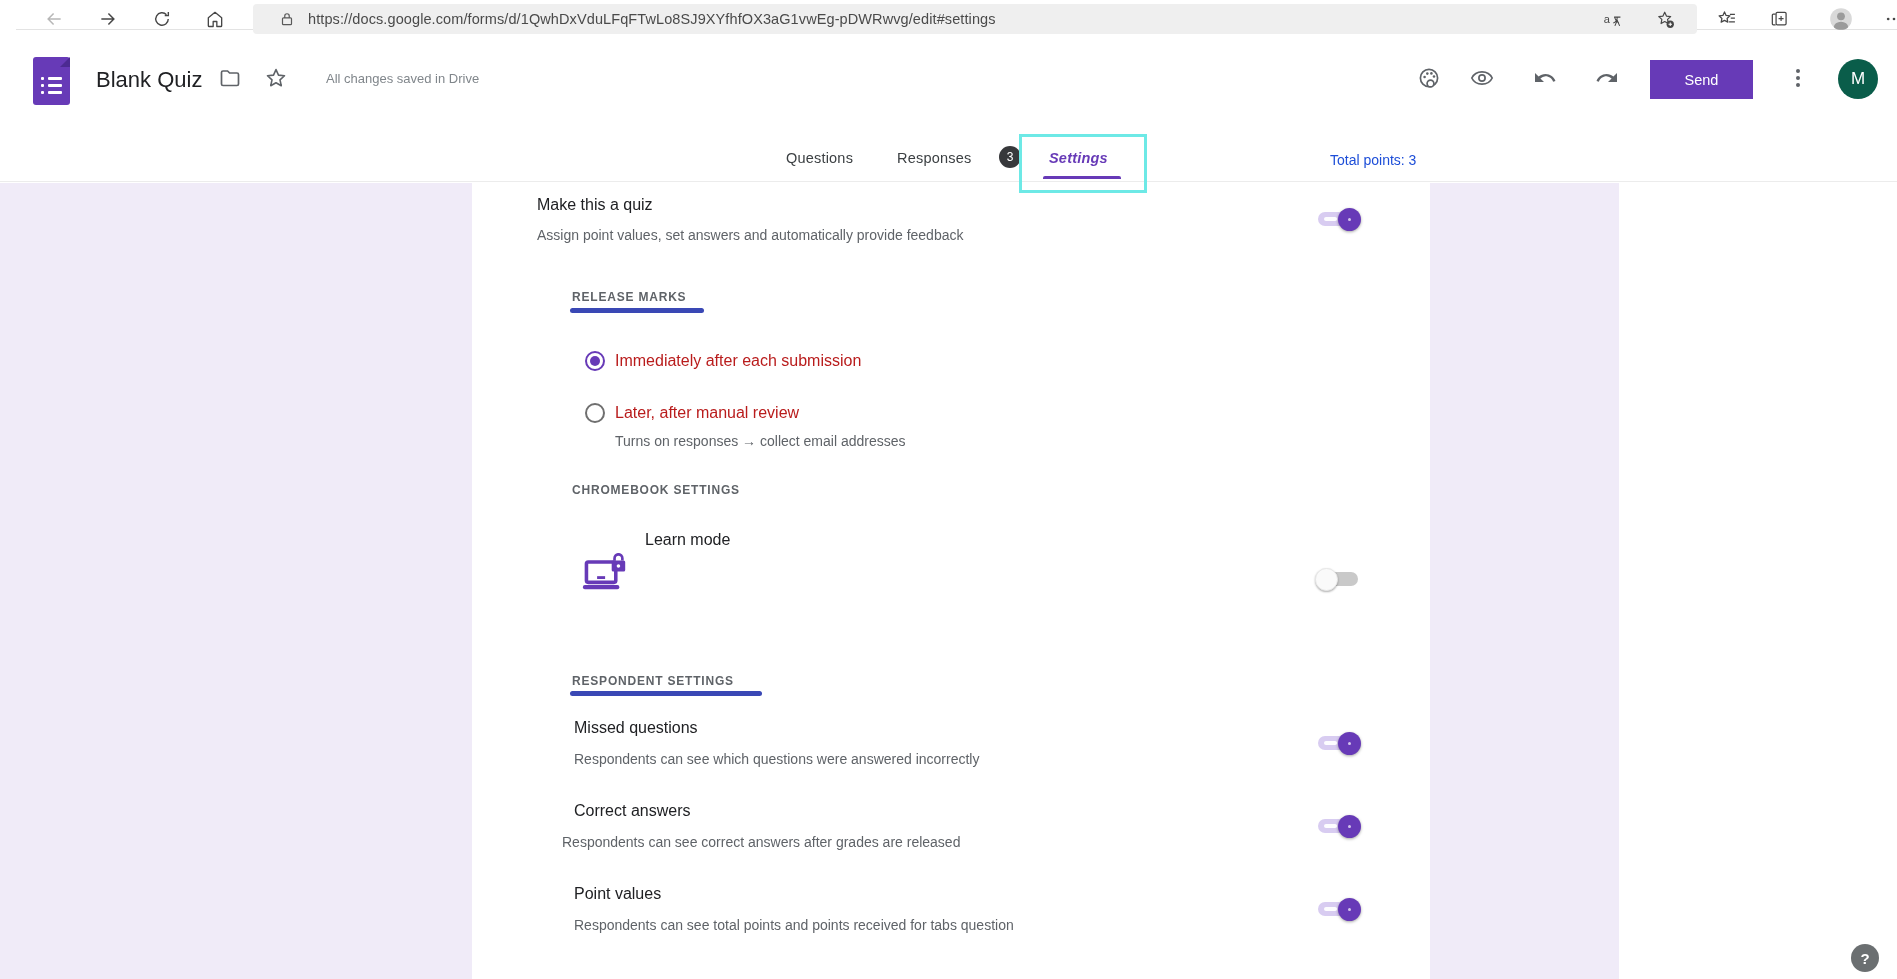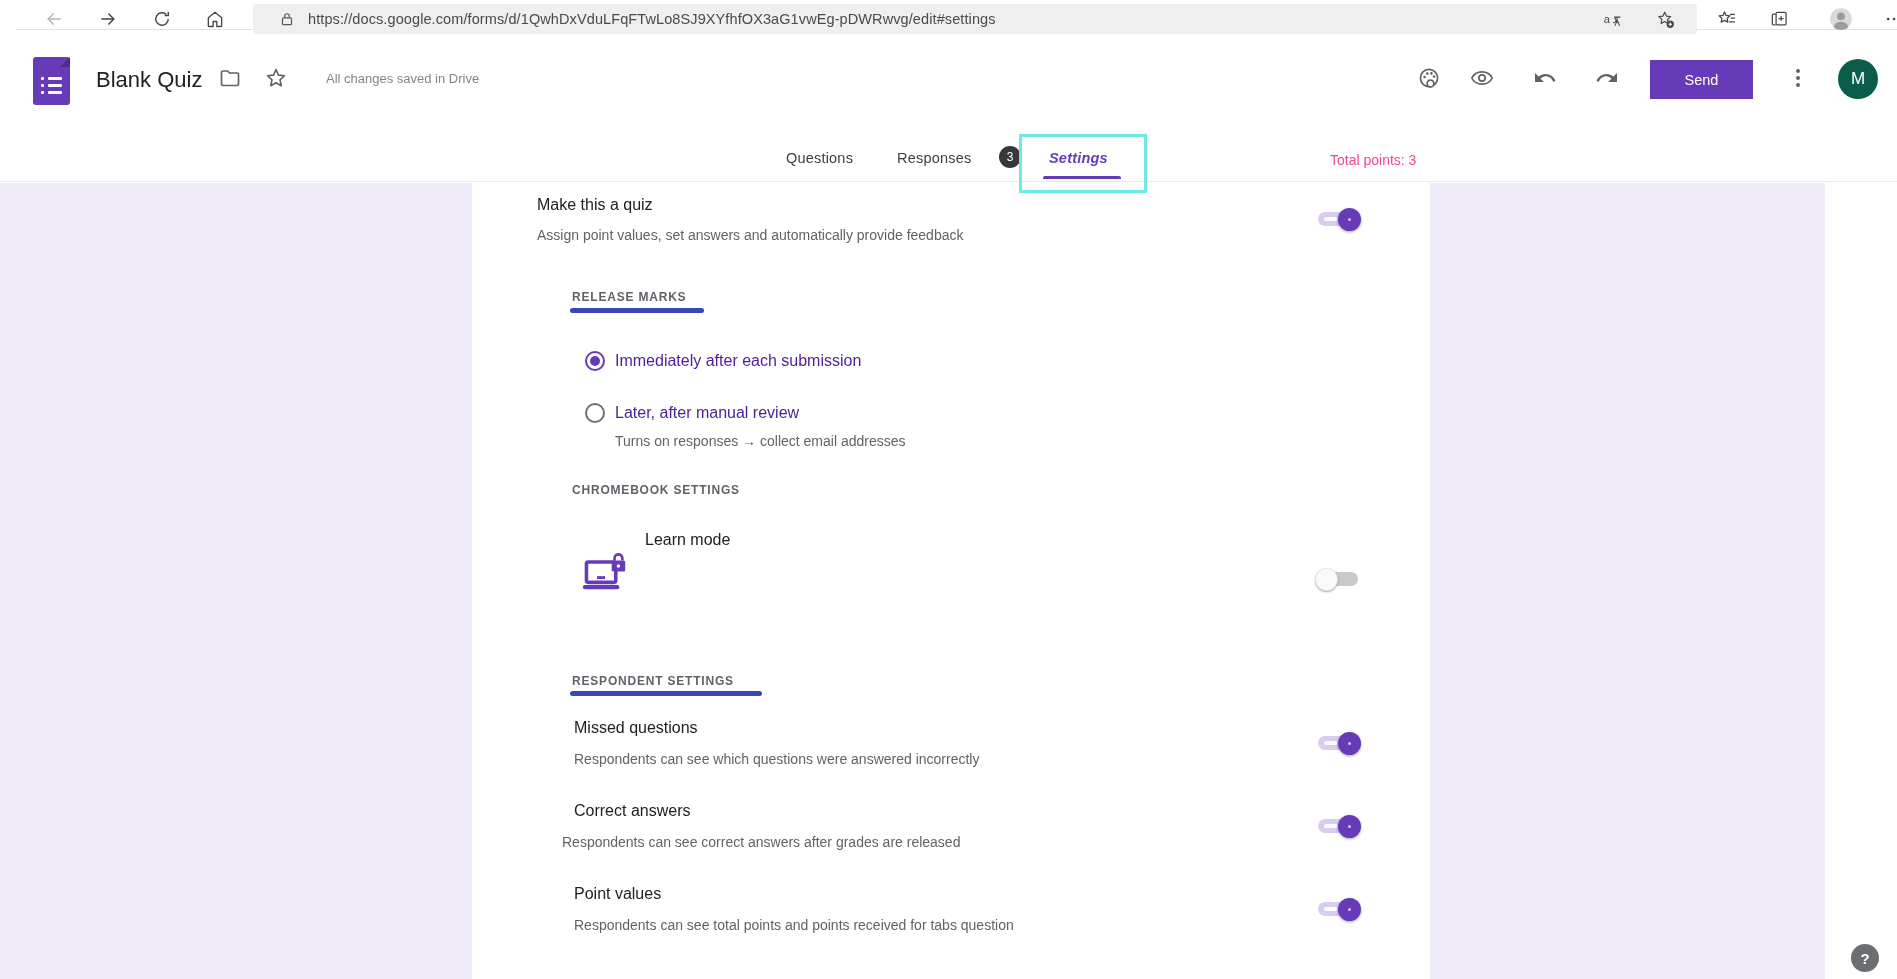--- a/index.html
+++ b/index.html
@@ -66,30 +66,30 @@
   .tab.active { color:#673ab7; font-weight:bold; }
   .resp-badge {
     position:absolute; left:999px; top:108px; width:22px; height:22px; border-radius:50%;
     background:#37383b; color:#ffffff; font-size:12px; display:flex;
     align-items:center; justify-content:center; cursor:pointer;
   }
   .tab-underline {
     position:absolute; left:1043px; top:138px; width:78px; height:3px;
     background:#673ab7; border-radius:2px 2px 0 0;
   }
-  .total-points { position:absolute; left:1330px; top:114px; font-size:14px; color:#ec4899; }
+  .total-points { position:absolute; left:1330px; top:114px; font-size:14px; color:#1d4ed8; }
 
   .highlight-box {
     position:absolute; left:1019px; top:134px; width:128px; height:59px;
     border:3px solid #6de9e6; background:transparent; z-index:6; pointer-events:none;
   }
 
   
   .content {
-    position:absolute; left:0; top:183px; width:1825px; height:796px;
+    position:absolute; left:0; top:183px; width:1619px; height:796px;
     background:#f0ebf8;
   }
   .panel {
     position:absolute; left:472px; top:0; width:958px; height:796px;
     background:#ffffff;
   }
   .row-title { position:absolute; font-size:16px; color:#202124; }
   .row-desc  { position:absolute; font-size:14px; color:#5f6368; }
   .sec-head  {
     position:absolute; font-size:12px; color:#5f6368; font-weight:bold;
@@ -121,21 +121,21 @@
   
   .radio {
     position:absolute; width:20px; height:20px; border-radius:50%;
     border:2px solid #6f6f6f; background:#fff; cursor:pointer;
   }
   .radio.selected { border-color:#673ab7; }
   .radio.selected::after {
     content:""; position:absolute; left:3px; top:3px; width:10px; height:10px;
     border-radius:50%; background:#673ab7;
   }
-  .radio-label { position:absolute; font-size:16px; color:#4c1d95; cursor:pointer; }
+  .radio-label { position:absolute; font-size:16px; color:#b91c1c; cursor:pointer; }
 
   .locked-desc { position:absolute; width:462px; font-size:14px; color:#5f6368; line-height:25px; }
   .learn-more { color:#1a73e8; cursor:pointer; text-decoration:none; }
 
   .help-btn {
     position:absolute; left:1851px; top:944px; width:28px; height:28px; border-radius:50%;
     background:#6b6f71; color:#ffffff; font-size:15px; font-weight:bold;
     display:flex; align-items:center; justify-content:center; cursor:pointer; z-index:7;
   }
 </style>

